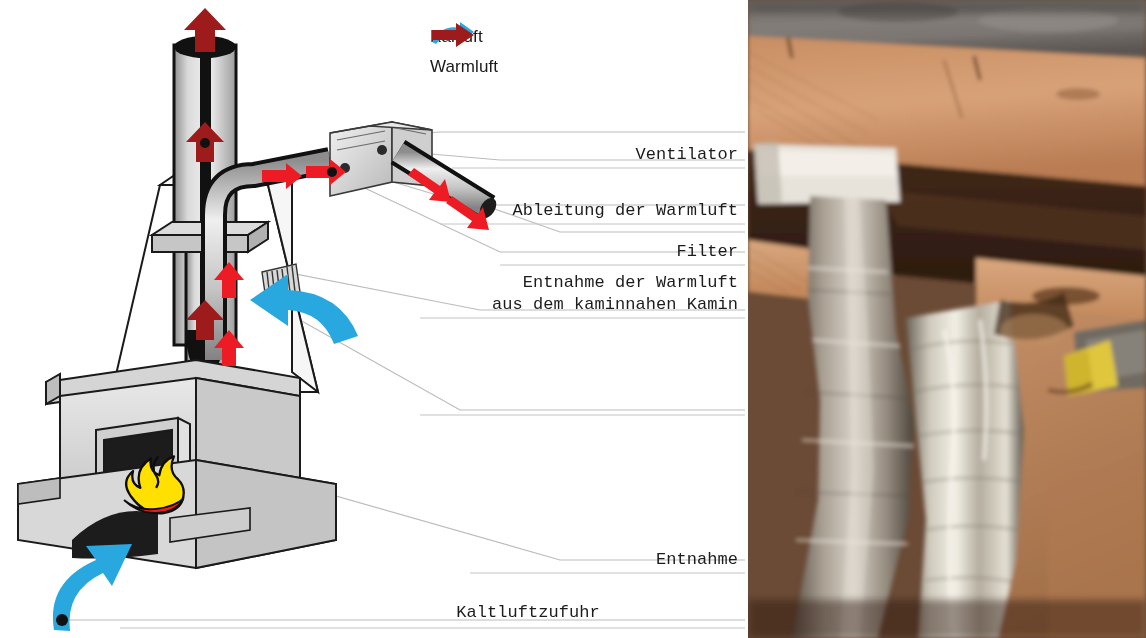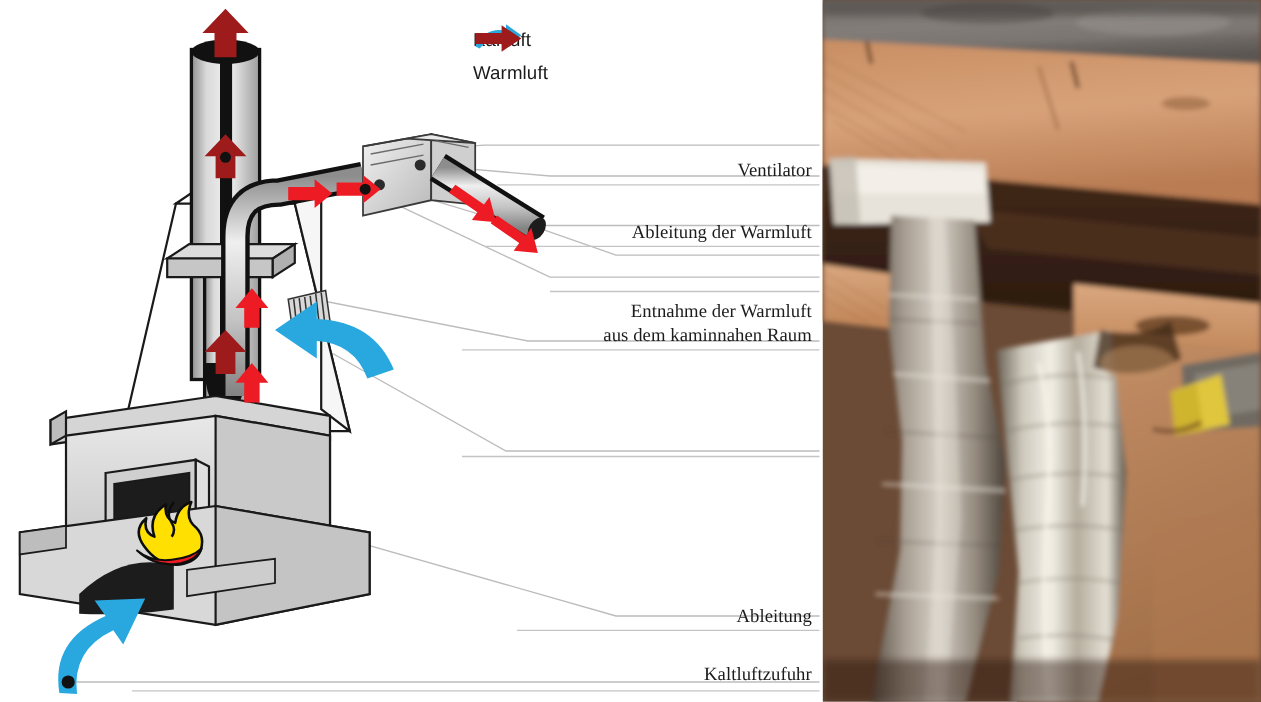--- a/index.html
+++ b/index.html
@@ -13,21 +13,21 @@
   
   #legend{position:absolute;left:430px;top:22px;width:200px;}
   .legend-row{display:flex;align-items:center;height:30px;}
   .legend-arrow{width:46px;height:26px;flex:0 0 46px;}
   .legend-text{font-size:17px;color:#1a1a1a;letter-spacing:.1px;
                font-family:"Liberation Sans",sans-serif;font-weight:400;}
 
   
   .label{position:absolute;text-align:right;font-size:17px;line-height:22px;
          color:#1c1c1c;letter-spacing:.05px;white-space:pre-line;
-         font-family:Liberation Serif, serif;}
+         font-family:Liberation Mono, monospace;}
 
   
   #photo{position:absolute;left:748px;top:0;width:398px;height:638px;overflow:hidden;background:#6b4b36;}
   #photo svg{position:absolute;left:0;top:0;}
 </style>
 </head>
 <body>
 
 <div id="root">
 
@@ -202,24 +202,25 @@
       <div class="legend-row">
         <svg class="legend-arrow" viewBox="0 0 46 26">
           <path d="M2 8 L26 8 L26 1 L44 13 L26 25 L26 18 L2 18 Z" fill="#9e1b1b"></path>
         </svg>
         <span class="legend-text">Warmluft</span>
       </div>
     </div>
 
     <div class="label" style="right:10px;top:144px;width:420px;">Ventilator</div>
     <div class="label" style="right:10px;top:200px;width:420px;text-align:right;">Ableitung der Warmluft</div>
+    <div class="label" style="right:10px;top:241px;width:420px;">Filter</div>
     <div class="label" style="right:10px;top:272px;width:430px;">Entnahme der Warmluft
-aus dem kaminnahen Raum</div>
-    <div class="label" style="right:10px;top:549px;width:420px;">Ableitung</div>
-    <div class="label" style="right:10px;top:602px;width:420px;">Kaltluftzufuhr</div>
+aus dem kaminnahen Kamin</div>
+    <div class="label" style="right:10px;top:549px;width:420px;">Entnahme</div>
+    <div class="label" style="right:10px;top:602px;width:420px;text-align:center;">Kaltluftzufuhr</div>
   </div>
 
   <div id="photo">
     <svg width="398" height="638" viewBox="0 0 398 638">
       <defs>
         <linearGradient id="ceilG" x1="0" y1="0" x2="0.3" y2="1">
           <stop offset="0" stop-color="#6d6a66"></stop>
           <stop offset="0.45" stop-color="#8d8783"></stop>
           <stop offset="1" stop-color="#5c5753"></stop>
         </linearGradient>

